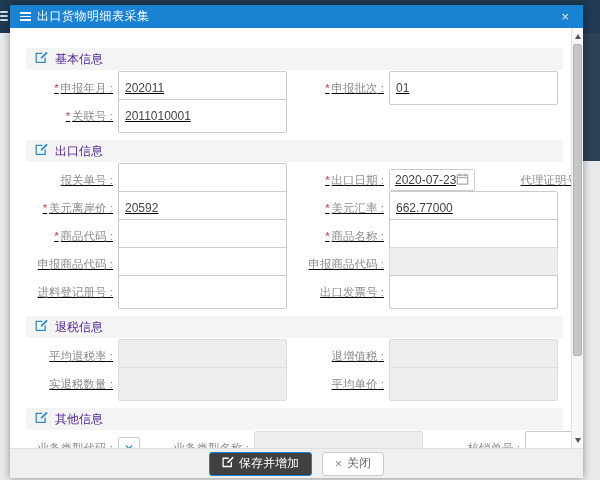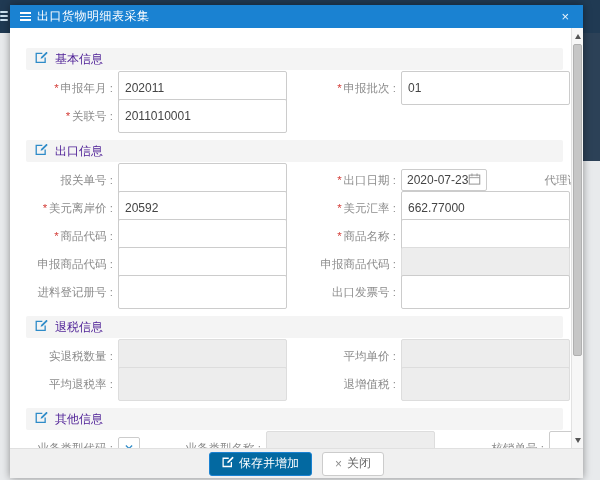--- a/index.html
+++ b/index.html
@@ -27,21 +27,21 @@
   .m-close { margin-left:auto; font-size:13px; color:#eaf4fc; cursor:pointer; line-height:1; padding:2px 4px; }
 
   .m-body { position:absolute; top:23px; bottom:30px; left:0; right:12px;
             padding:20px 8px 0 16px; overflow:hidden; background:#fff; }
 
   .sec-header { background:#f4f4f4; border-radius:2px; height:22px; display:flex; align-items:center;
                 gap:7px; padding:0 9px; color:#4c1d95; margin-bottom:6px; }
   .section + .section .sec-header { margin-top:12px; }
   .sec-header svg { flex:0 0 auto; }
 
-  .frow { display:grid; grid-template-columns:1fr 1fr 1fr; column-gap:14px; margin-bottom:4px; }
+  .frow { display:grid; grid-template-columns:1fr 1fr 1fr; column-gap:2px; margin-bottom:4px;text-decoration:underline; }
   .field { display:flex; align-items:center; height:24px; }
   .flabel { flex:0 0 92px; text-align:right; padding-right:5px; color:#8c8c8c;
             font-size:11.5px; white-space:nowrap; overflow:hidden; }
   .req { color:#d43f3a; margin-right:2px; }
   .inp { flex:1 1 auto; height:22px; border:1px solid #ccc; border-radius:2px; background:#fff;
          font-size:12px; color:#444; padding:16px 6px; min-width:0; margin-right:8px;
          font-family:"Liberation Sans","DejaVu Sans",sans-serif; outline:none; }
   .inp.dis { background:#ededed; border-color:#ddd; }
   .cwrap { flex:1 1 auto; display:flex; align-items:center; height:22px; border:1px solid #ccc;
            border-radius:2px; background:#fff; padding:0 5px; margin-right:20px; min-width:0; }
@@ -59,21 +59,21 @@
   .tri-down { width:0; height:0; border-left:3.5px solid transparent; border-right:3.5px solid transparent;
               border-top:5px solid #555; }
   .sb-thumb { position:absolute; top:16px; left:1px; width:9px; height:312px; background:#c6c6c6;
               border:1px solid #b0b0b0; border-radius:2px; cursor:grab; }
 
   
   .m-footer { position:absolute; bottom:0; left:0; right:0; height:30px; background:#f0f0f0;
               border-top:1px solid #e0e0e0; display:flex; align-items:center; justify-content:center; gap:10px; }
   .btn { height:24px; display:inline-flex; align-items:center; gap:5px; padding:0 12px;
          border-radius:3px; font-size:12px; cursor:pointer; border:1px solid transparent; }
-  .btn.primary { background:#0369a1; color:#fff; border-color:#1a82d2; }
+  .btn.primary { background:#404040; color:#fff; border-color:#1a82d2; }
   .btn.default { background:#fff; color:#666; border-color:#ccc; }
   .btn .bx { font-size:12px; line-height:1; color:#8c8c8c; }
 </style>
 </head>
 <body>
 
 <div class="page-topband"></div>
 <div class="page-rightstrip"></div>
 <span class="corner-frag">
     <i></i>
@@ -194,35 +194,35 @@
         <div class="section">
           <div class="sec-header">
             <span><svg width="13" height="13" viewBox="0 0 16 16">
                 <path d="M12.5 8v6h-11V3H9" fill="none" stroke="#2e8bc8" stroke-width="1.6"></path>
                 <path d="M14.8 1.2l-1-.1-6.3 6.3-.6 2.2 2.2-.6 6.3-6.3z" fill="#2e8bc8"></path>
               </svg></span>
             <span>退税信息</span>
           </div>
           <div class="frow">
             <div class="field">
+              <span class="flabel"><span>平均退税率</span> :</span>
+              <input class="inp dis" type="text" disabled="" value="" style="">
+            </div>
+            <div class="field">
+              <span class="flabel"><span>退增值税</span> :</span>
+              <input class="inp dis" type="text" disabled="" value="" style="">
+            </div>
+          </div>
+          <div class="frow">
+            <div class="field">
               <span class="flabel"><span>实退税数量</span> :</span>
               <input class="inp dis" type="text" disabled="" value="" style="">
             </div>
             <div class="field">
               <span class="flabel"><span>平均单价</span> :</span>
-              <input class="inp dis" type="text" disabled="" value="" style="">
-            </div>
-          </div>
-          <div class="frow">
-            <div class="field">
-              <span class="flabel"><span>平均退税率</span> :</span>
-              <input class="inp dis" type="text" disabled="" value="" style="">
-            </div>
-            <div class="field">
-              <span class="flabel"><span>退增值税</span> :</span>
               <input class="inp dis" type="text" disabled="" value="" style="">
             </div>
           </div>
         </div>
         <div class="section">
           <div class="sec-header">
             <span><svg width="13" height="13" viewBox="0 0 16 16">
                 <path d="M12.5 8v6h-11V3H9" fill="none" stroke="#2e8bc8" stroke-width="1.6"></path>
                 <path d="M14.8 1.2l-1-.1-6.3 6.3-.6 2.2 2.2-.6 6.3-6.3z" fill="#2e8bc8"></path>
               </svg></span>

